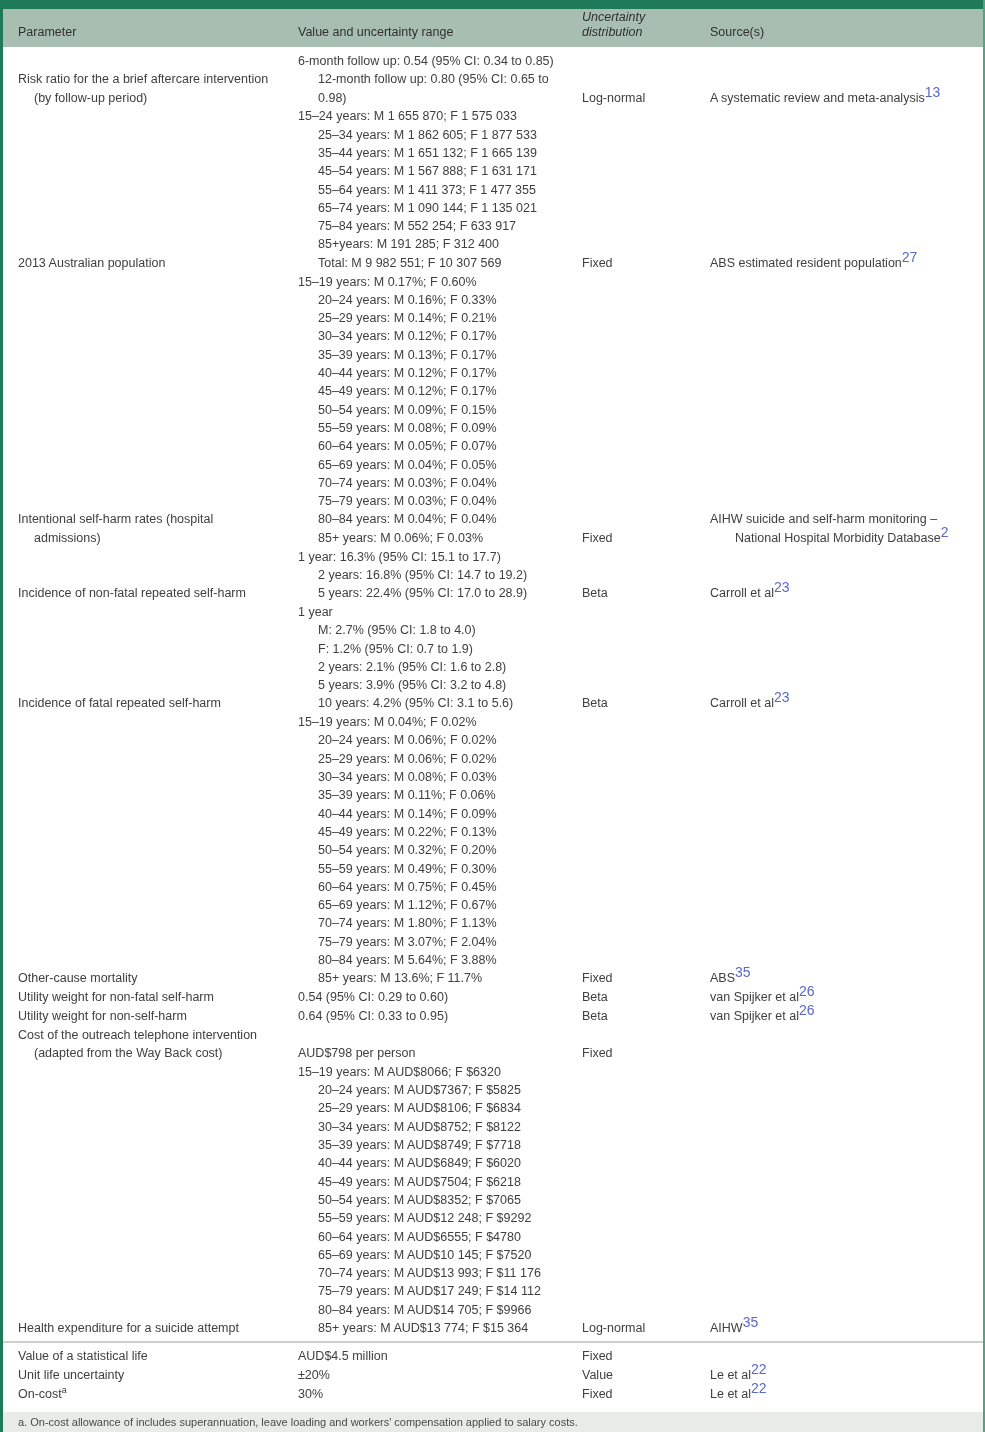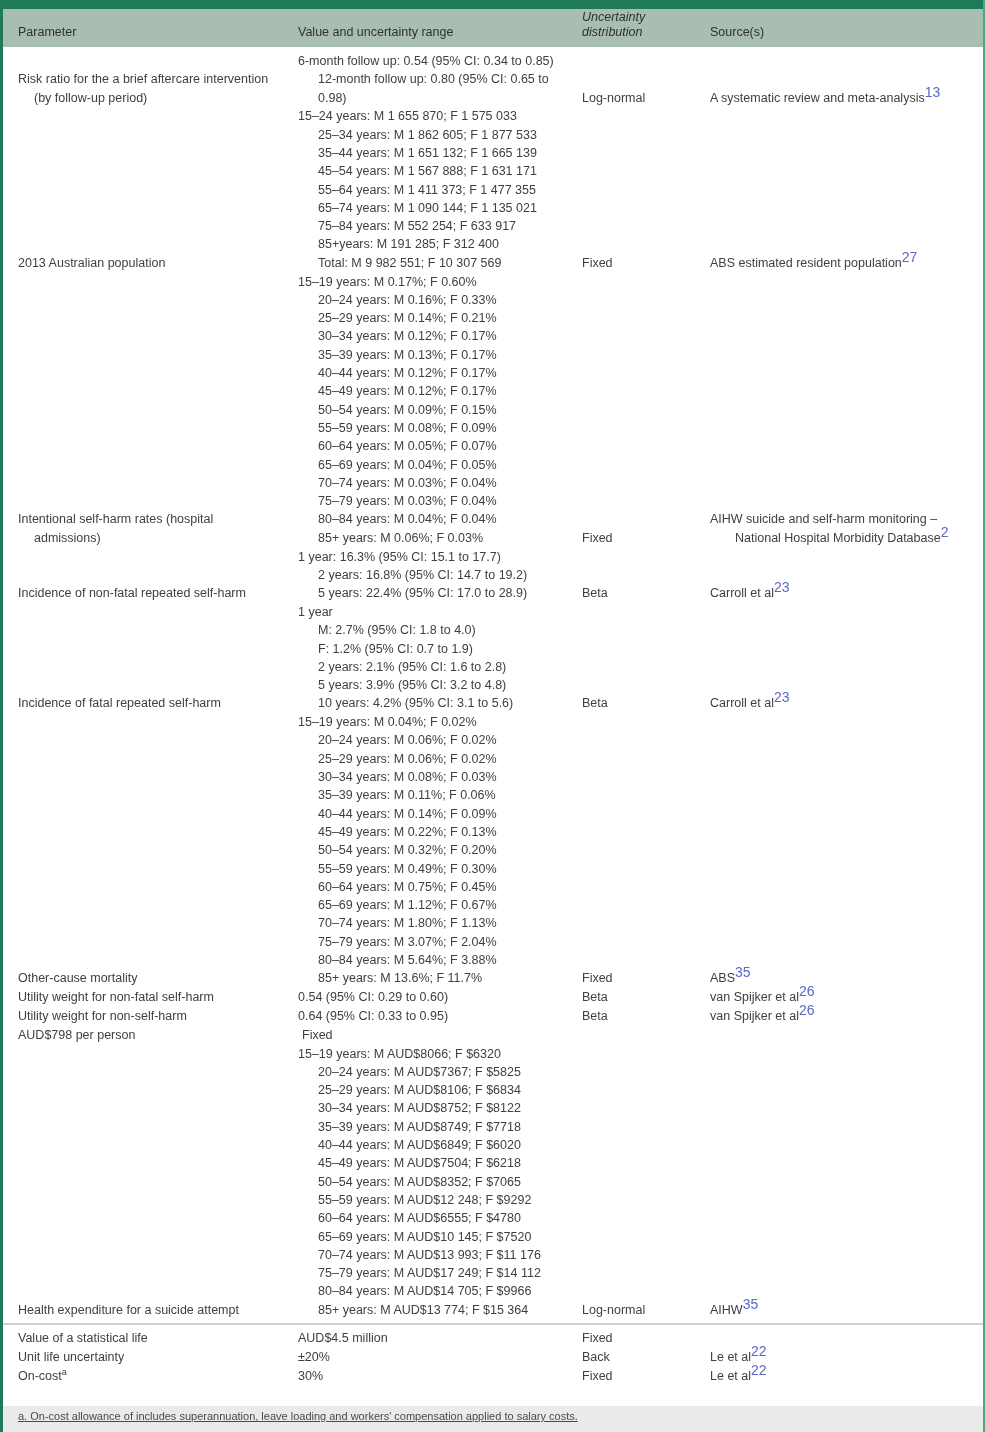--- a/index.html
+++ b/index.html
@@ -34,23 +34,23 @@
   sup.ref{
     color:var(--ref,#5a68c7);font-size:14px;line-height:0;
     vertical-align:baseline;position:relative;top:-5px;
   }
   sup.fn{
     color:inherit;font-size:9px;line-height:0;
     vertical-align:baseline;position:relative;top:-5px;
   }
   .divider{border-top:2px solid var(--divider,#ccd1cd);margin:4px 0;}
   .footer{
-    position:absolute;left:0;right:0;bottom:0;height:26px;overflow:hidden;
+    position:absolute;left:0;right:0;bottom:0;height:20px;overflow:hidden;
     background:var(--footer,#e8ebe8);box-sizing:border-box;
-    padding:3px 0 0 15px;font-size:11px;color:#4a4a4a;line-height:14px;text-decoration:underline;
+    padding:3px 0 0 15px;font-size:11px;color:#4a4a4a;line-height:14px;
   }
 </style>
 </head>
 <body>
 
 <div class="table-wrap">
   <div class="topbar"></div>
   <div class="thead">
     <div class="cellbox h1">Parameter</div>
     <div class="cellbox h2">Value and uncertainty range</div>
@@ -145,20 +145,21 @@
         <div class="cell c3">Beta</div>
         <div class="cell c4">van Spijker et al<sup class="ref">26</sup></div>
       </div>
       <div class="row">
         <div class="cell c1">Utility weight for non-self-harm</div>
         <div class="cell c2">0.64 (95% CI: 0.33 to 0.95)</div>
         <div class="cell c3">Beta</div>
         <div class="cell c4">van Spijker et al<sup class="ref">26</sup></div>
       </div>
       <div class="row">
+        <div class="cell c1">Cost of the outreach telephone intervention (adapted from the Way Back cost)</div>
         <div class="cell c2">AUD$798 per person</div>
         <div class="cell c3">Fixed</div>
         <div class="cell c4"></div>
       </div>
       <div class="row">
         <div class="cell c1">Health expenditure for a suicide attempt</div>
         <div class="cell c2">15–19 years: M AUD$8066; F $6320
 20–24 years: M AUD$7367; F $5825
 25–29 years: M AUD$8106; F $6834
 30–34 years: M AUD$8752; F $8122
@@ -178,21 +179,21 @@
       </div>
       <div class="divider"></div>
       <div class="row">
         <div class="cell c1">Value of a statistical life</div>
         <div class="cell c2">AUD$4.5 million</div>
         <div class="cell c3">Fixed</div>
       </div>
       <div class="row">
         <div class="cell c1">Unit life uncertainty</div>
         <div class="cell c2">±20%</div>
-        <div class="cell c3">Back</div>
+        <div class="cell c3">Value</div>
         <div class="cell c4">Le et al<sup class="ref">22</sup></div>
       </div>
       <div class="row">
         <div class="cell c1">On-cost<sup class="fn">a</sup></div>
         <div class="cell c2">30%</div>
         <div class="cell c3">Fixed</div>
         <div class="cell c4">Le et al<sup class="ref">22</sup></div>
       </div>
     </div>
   <div class="footer">a. On-cost allowance of includes superannuation, leave loading and workers' compensation applied to salary costs.</div>

